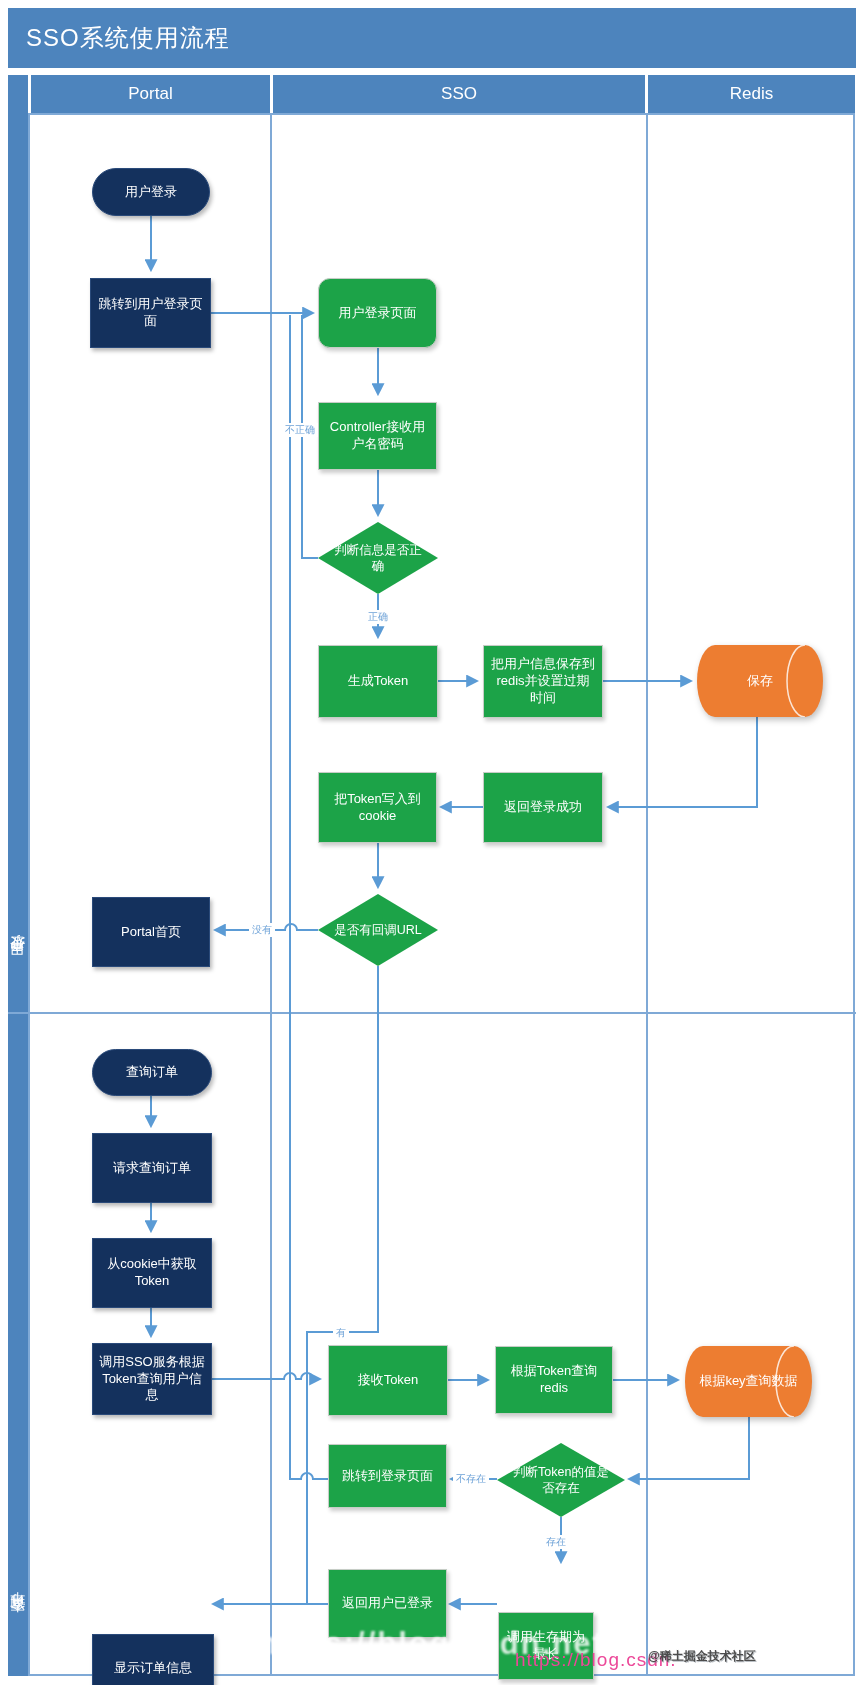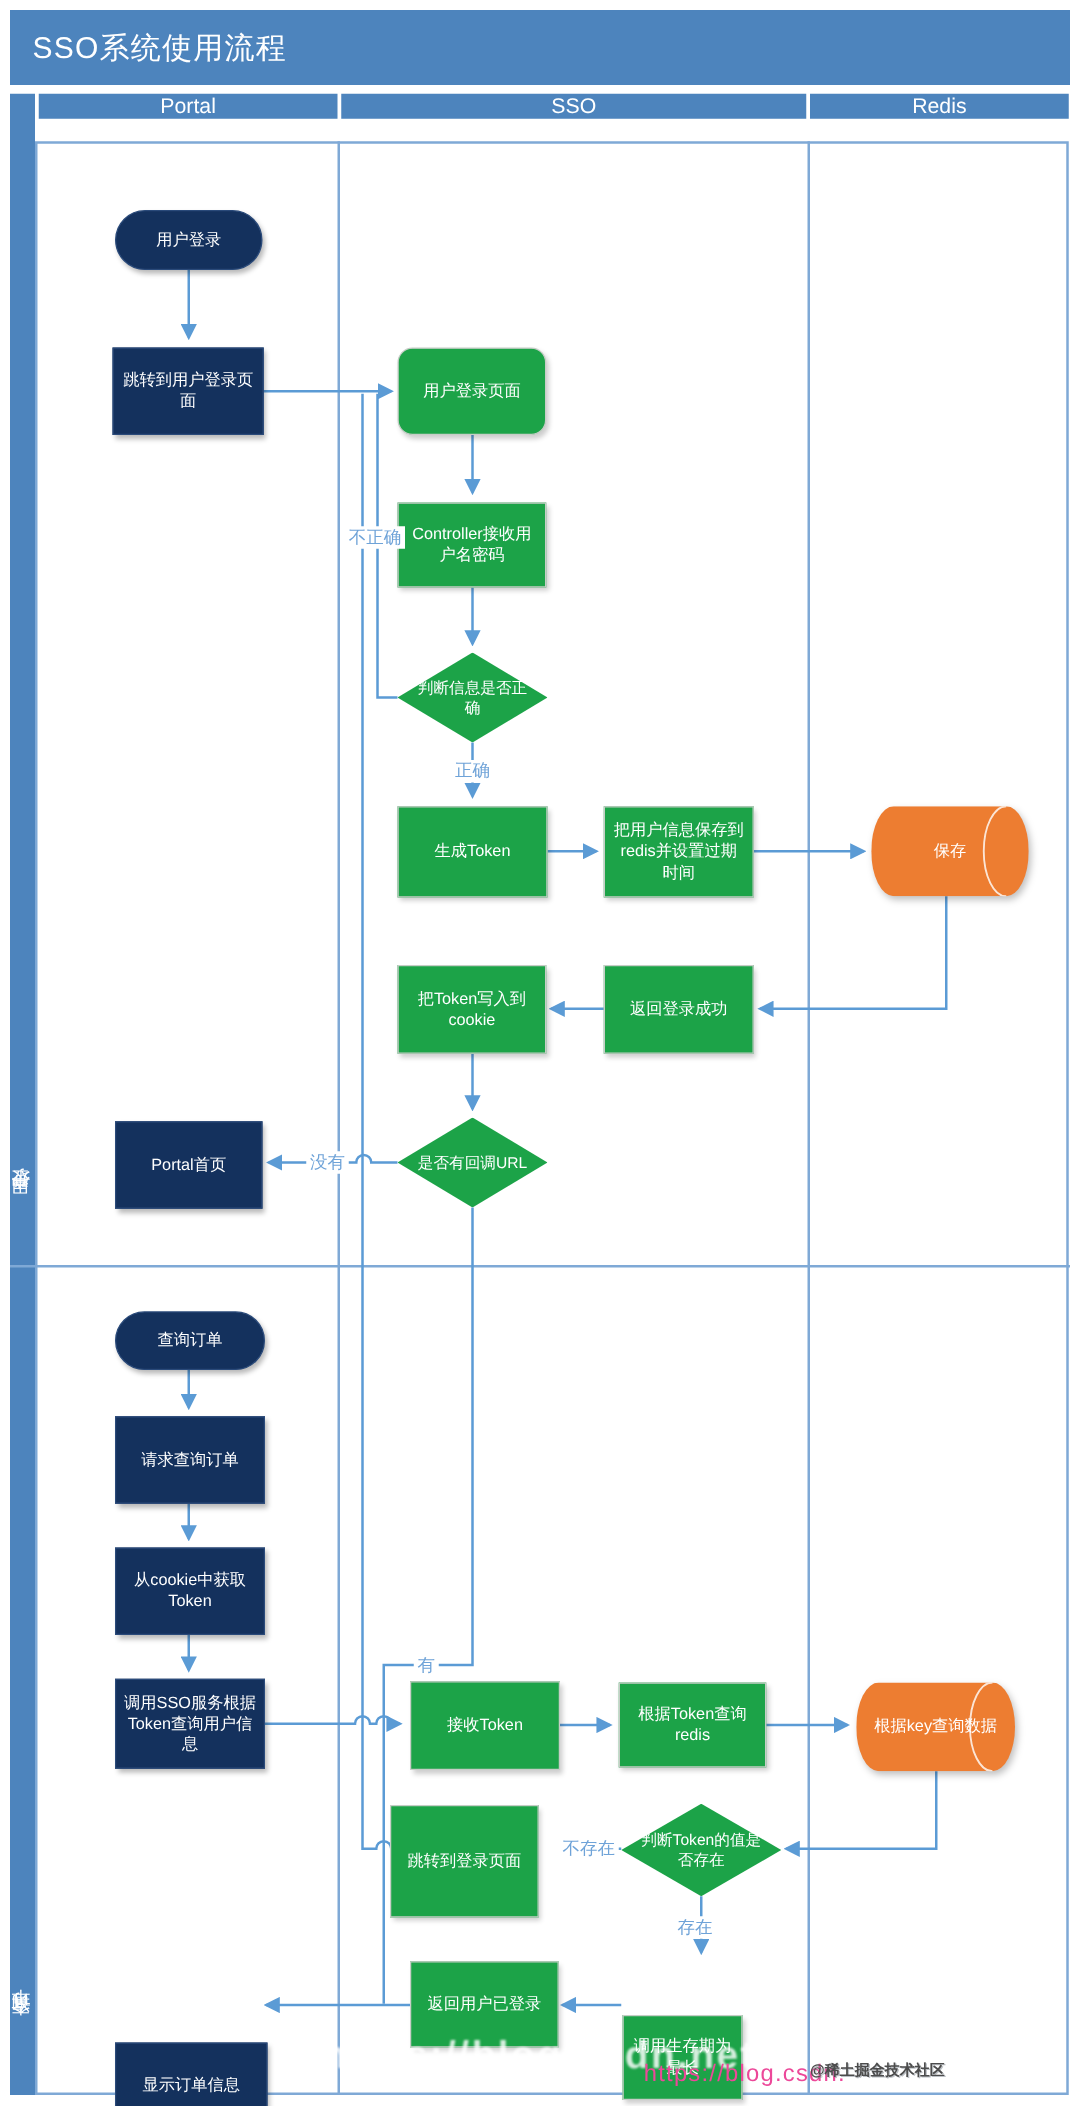--- a/index.html
+++ b/index.html
@@ -8,21 +8,21 @@
     background:#fff; overflow:hidden;
     font-family:"Liberation Sans","DejaVu Sans",sans-serif;
   }
   
   .titlebar {
     position:absolute; left:8px; top:8px; width:848px; height:60px;
     background:#4d84bd; color:#fff; display:flex; align-items:center;
     font-size:24px; padding-left:18px; box-sizing:border-box; letter-spacing:1px;
   }
   .col-header {
-    position:absolute; top:75px; height:20px; background:#4d84bd; color:#fff;
+    position:absolute; top:75px; height:38px; background:#4d84bd; color:#fff;
     display:flex; align-items:center; justify-content:center; font-size:17px;
   }
   .lane-strip { position:absolute; left:8px; top:75px; width:20px; height:1601px; background:#4d84bd; }
   .lane-label {
     position:absolute; left:8px; width:20px; color:#fff; font-size:15px;
     writing-mode:vertical-rl; transform:rotate(180deg);
     display:flex; align-items:center; justify-content:center; letter-spacing:2px;
   }
   .body-border { position:absolute; left:28px; top:113px; width:827px; height:1563px; border:2px solid #7fa9d6; box-sizing:border-box; background:transparent; }
   .vdivider { position:absolute; top:113px; width:2px; height:1563px; background:#7fa9d6; }
@@ -47,21 +47,21 @@
     font-size:12.5px; padding:2px 16px;
   }
   .cyl { background:transparent; border:none; box-shadow:none; padding:0;
          filter:drop-shadow(2px 3px 3px rgba(0,0,0,.25)); }
   .cyl svg { position:absolute; inset:0; }
   .cyl span { position:relative; z-index:1; }
 
   
   .elabel {
     position:absolute; transform:translate(-50%,-50%); background:#fff;
-    color:#6fa3d8; font-size:14px; padding:0 3px; white-space:nowrap; z-index:5;
+    color:#6fa3d8; font-size:10px; padding:0 3px; white-space:nowrap; z-index:5;
   }
 
   
   .wm-white {
     position:absolute; left:258px; top:1626px; z-index:6;
     font-size:31px; font-weight:bold; color:rgba(255,255,255,.82);
     filter:blur(1px); letter-spacing:2px; pointer-events:none;
   }
   .wm-url {
     position:absolute; left:515px; top:1649px; z-index:7;
@@ -184,21 +184,21 @@
   <div class="node green" style="left:495px;top:1346px;width:118px;height:68px;">
       <span>根据Token查询redis</span>
     </div>
   <div class="node cyl" style="left:685px;top:1346px;width:127px;height:71px;">
     <svg viewBox="0 0 127 71">
       <path d="M109,0 A18,35.5 0 0 1 109,71 L18,71 A18,35.5 0 0 1 18,0 Z" fill="#ed7d31"></path>
       <path d="M109,0 A18,35.5 0 0 0 109,71" stroke="rgba(255,255,255,.8)" stroke-width="1.5" fill="none"></path>
     </svg>
     <span>根据key查询数据</span>
   </div>
-  <div class="node green" style="left:312px;top:1444px;width:119px;height:90px;">
+  <div class="node green" style="left:328px;top:1444px;width:119px;height:64px;">
       <span>跳转到登录页面</span>
     </div>
   <div class="node diamond" style="left:497px;top:1443px;width:128px;height:74px;">
       <span>判断Token的值是否存在</span>
     </div>
   <div class="node green" style="left:498px;top:1570px;width:96px;height:68px;margin-top:42px;">
       <span>调用生存期为最长</span>
     </div>
   <div class="node green" style="left:328px;top:1569px;width:119px;height:69px;">
       <span>返回用户已登录</span>

